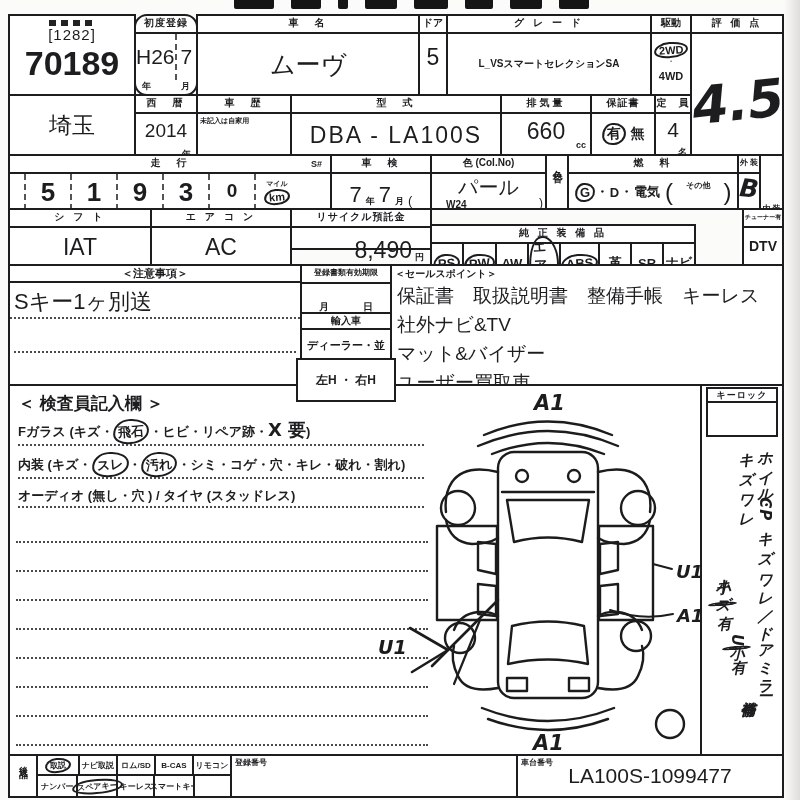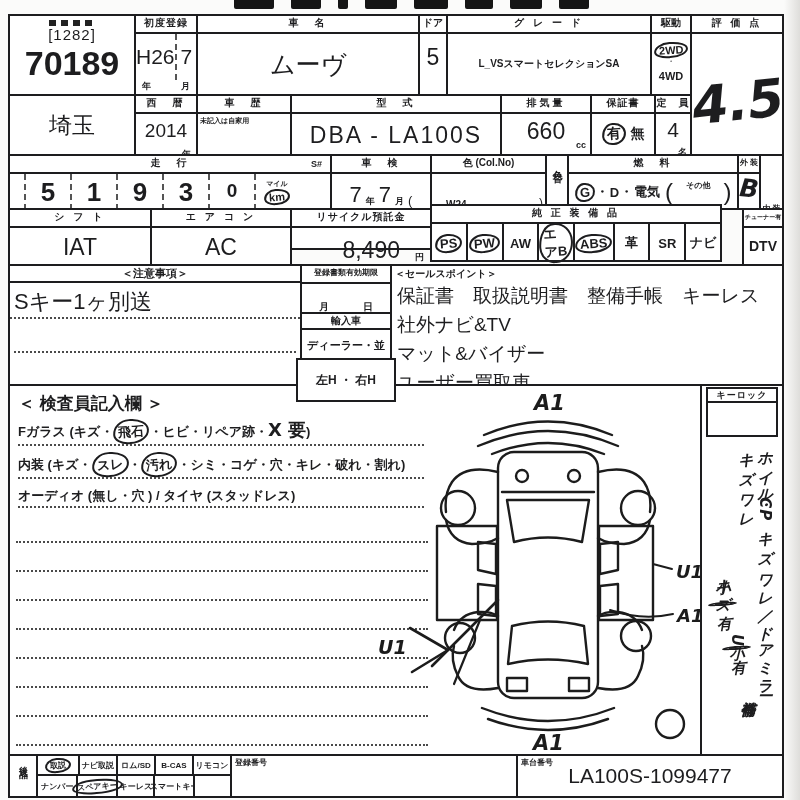--- a/index.html
+++ b/index.html
@@ -75,21 +75,21 @@
     <i style="width:32px"></i>
     <i style="width:30px"></i>
 </div>
 
 <div class="cell" style="left:8px;top:14px;width:128px;height:82px;">
   <div id="lot-marks"></div>
   <div style="text-align:center;font-size:15px;letter-spacing:1px;">[1282]</div>
   <div style="text-align:center;font-size:34px;font-weight:bold;line-height:40px;">70189</div>
 </div>
 
-<div class="cell" style="left:134px;top:14px;width:64px;height:82px;">
+<div class="cell" style="left:134px;top:14px;width:64px;height:82px;border-radius:13px;">
   <div class="hband tight">初度登録</div>
   <div style="display:flex;height:46px;align-items:center;">
     <div style="flex:1.4;text-align:center;font-size:21px;border-right:2px dashed #555;height:100%;display:flex;align-items:center;justify-content:center;">H26</div>
     <div style="flex:1;text-align:center;font-size:21px;">7</div>
   </div>
   <div style="display:flex;justify-content:space-between;padding:0 6px;">
     <span class="unit">年</span>
     <span class="unit">月</span>
   </div>
 </div>
@@ -188,20 +188,21 @@
     <span class="unit">年</span>
     <span style="font-size:22px;">7</span>
     <span class="unit">月</span>
     <span style="font-size:13px;">(</span>
   </div>
 </div>
 
 <div class="cell" style="left:430px;top:154px;width:117px;height:56px;">
   <div class="hband tight" style="letter-spacing:0;">色 (Col.No)</div>
   <div style="position:relative;height:36px;">
+    <div style="text-align:center;font-size:20px;line-height:26px;">パール</div>
     <span style="position:absolute;left:14px;bottom:0;font-size:10px;font-weight:bold;">W24</span>
     <span style="position:absolute;right:2px;bottom:0;font-size:12px;">)</span>
   </div>
 </div>
 
 <div class="cell" style="left:545px;top:154px;width:24px;height:56px;">
   <div class="vert" style="font-size:10px;font-weight:bold;margin:6px auto 0;letter-spacing:3px;">色替</div>
 </div>
 
 <div class="cell" style="left:567px;top:154px;width:172px;height:56px;">
@@ -230,26 +231,26 @@
 <div class="cell" style="left:8px;top:208px;width:144px;height:58px;">
   <div class="hband">シ フ ト</div>
   <div class="val" style="height:38px;font-size:23px;">IAT</div>
 </div>
 <div class="cell" style="left:150px;top:208px;width:142px;height:58px;">
   <div class="hband">エ ア コ ン</div>
   <div class="val" style="height:38px;font-size:23px;">AC</div>
 </div>
 <div class="cell" style="left:290px;top:208px;width:142px;height:42px;">
   <div class="hband tight">リサイクル預託金</div>
-  <div style="display:flex;align-items:flex-end;justify-content:flex-end;gap:15px;height:36px;padding:0 6px 2px 0;">
+  <div style="display:flex;align-items:flex-end;justify-content:flex-end;gap:3px;height:36px;padding:0 6px 2px 0;">
     <span style="font-size:23px;">8,490</span>
     <span class="unit">円</span>
   </div>
 </div>
-<div class="cell" style="left:430px;top:204px;width:292px;height:58px;">
+<div class="cell" style="left:430px;top:224px;width:266px;height:58px;">
   <div class="hband">純 正 装 備 品</div>
   <div id="equip-cells" style="height:38px;">
       <div class="eq">
         <span class="circ-h">PS</span>
       </div>
       <div class="eq">
         <span class="circ-h">PW</span>
       </div>
       <div class="eq">
         <span>AW</span>

